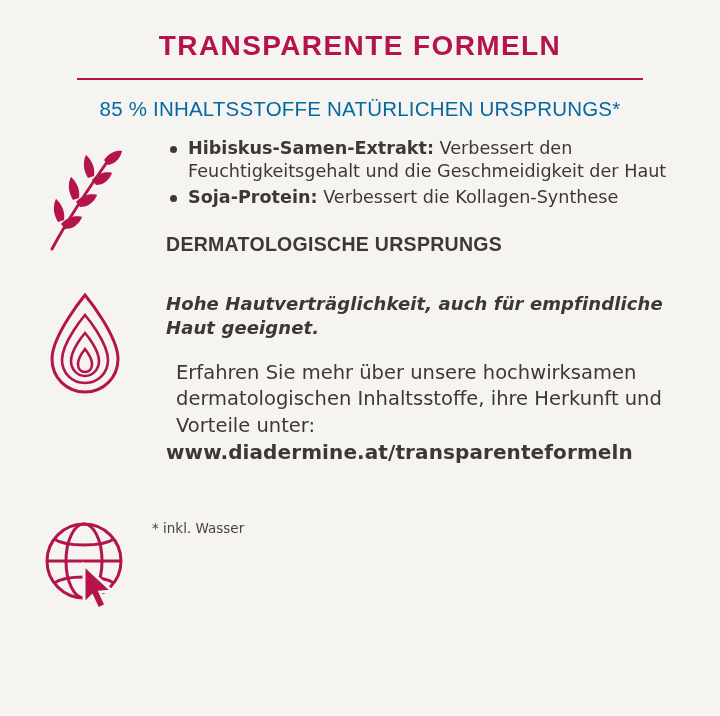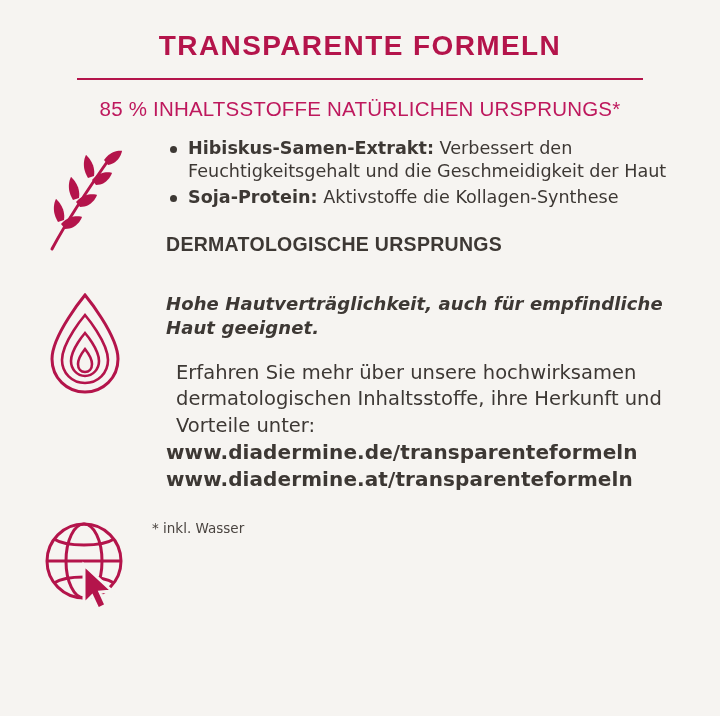--- a/index.html
+++ b/index.html
@@ -31,21 +31,21 @@
     font-family: "Liberation Sans", sans-serif;
   }
   .rule {
     width: 566px;
     height: 2px;
     background: #b4144b;
     margin: 16px auto 0 auto;
   }
   .subtitle {
     text-align: center;
-    color: #be185d;
+    color: #0369a1;
     font-size: 20.5px;
     letter-spacing: 0.2px;
     padding-top: 17px;
     font-family: "Liberation Sans", sans-serif;
   }
   .content {
     position: relative;
     margin-top: 16px;
     padding-left: 166px;
     padding-right: 22px;
@@ -182,41 +182,40 @@
       </span>
 
     </div>
 
     <div>
       <ul class="bullets">
         <li>
           <span class="lead">Hibiskus-Samen-Extrakt:</span><span> Verbessert den Feuchtigkeitsgehalt und die Geschmeidigkeit der Haut</span>
         </li>
         <li>
-          <span class="lead">Soja-Protein:</span><span> Aktivstoffe die Kollagen-Synthese</span>
+          <span class="lead">Soja-Protein:</span><span> Verbessert die Kollagen-Synthese</span>
         </li>
       </ul>
     </div>
 
     <div class="gap-md"></div>
 
     <div>
       <div class="section-head">DERMATOLOGISCHE URSPRUNGS</div>
       <ul class="bullets">
       </ul>
     </div>
 
     <div class="gap-md"></div>
 
     <div class="statement">Hohe Hautverträglichkeit, auch für empfindliche Haut geeignet.</div>
 
     <div class="gap-md"></div>
 
     <div class="para">Erfahren Sie mehr über unsere hochwirksamen dermatologischen Inhaltsstoffe, ihre Herkunft und Vorteile unter:</div>
 
-    <div class="url">www.diadermine.de/transparenteformeln</div>
     <div class="url">www.diadermine.at/transparenteformeln</div>
 
   </div>
 
   <div class="footnote">* inkl. Wasser</div>
 
 </div>
 
 </body></html>

